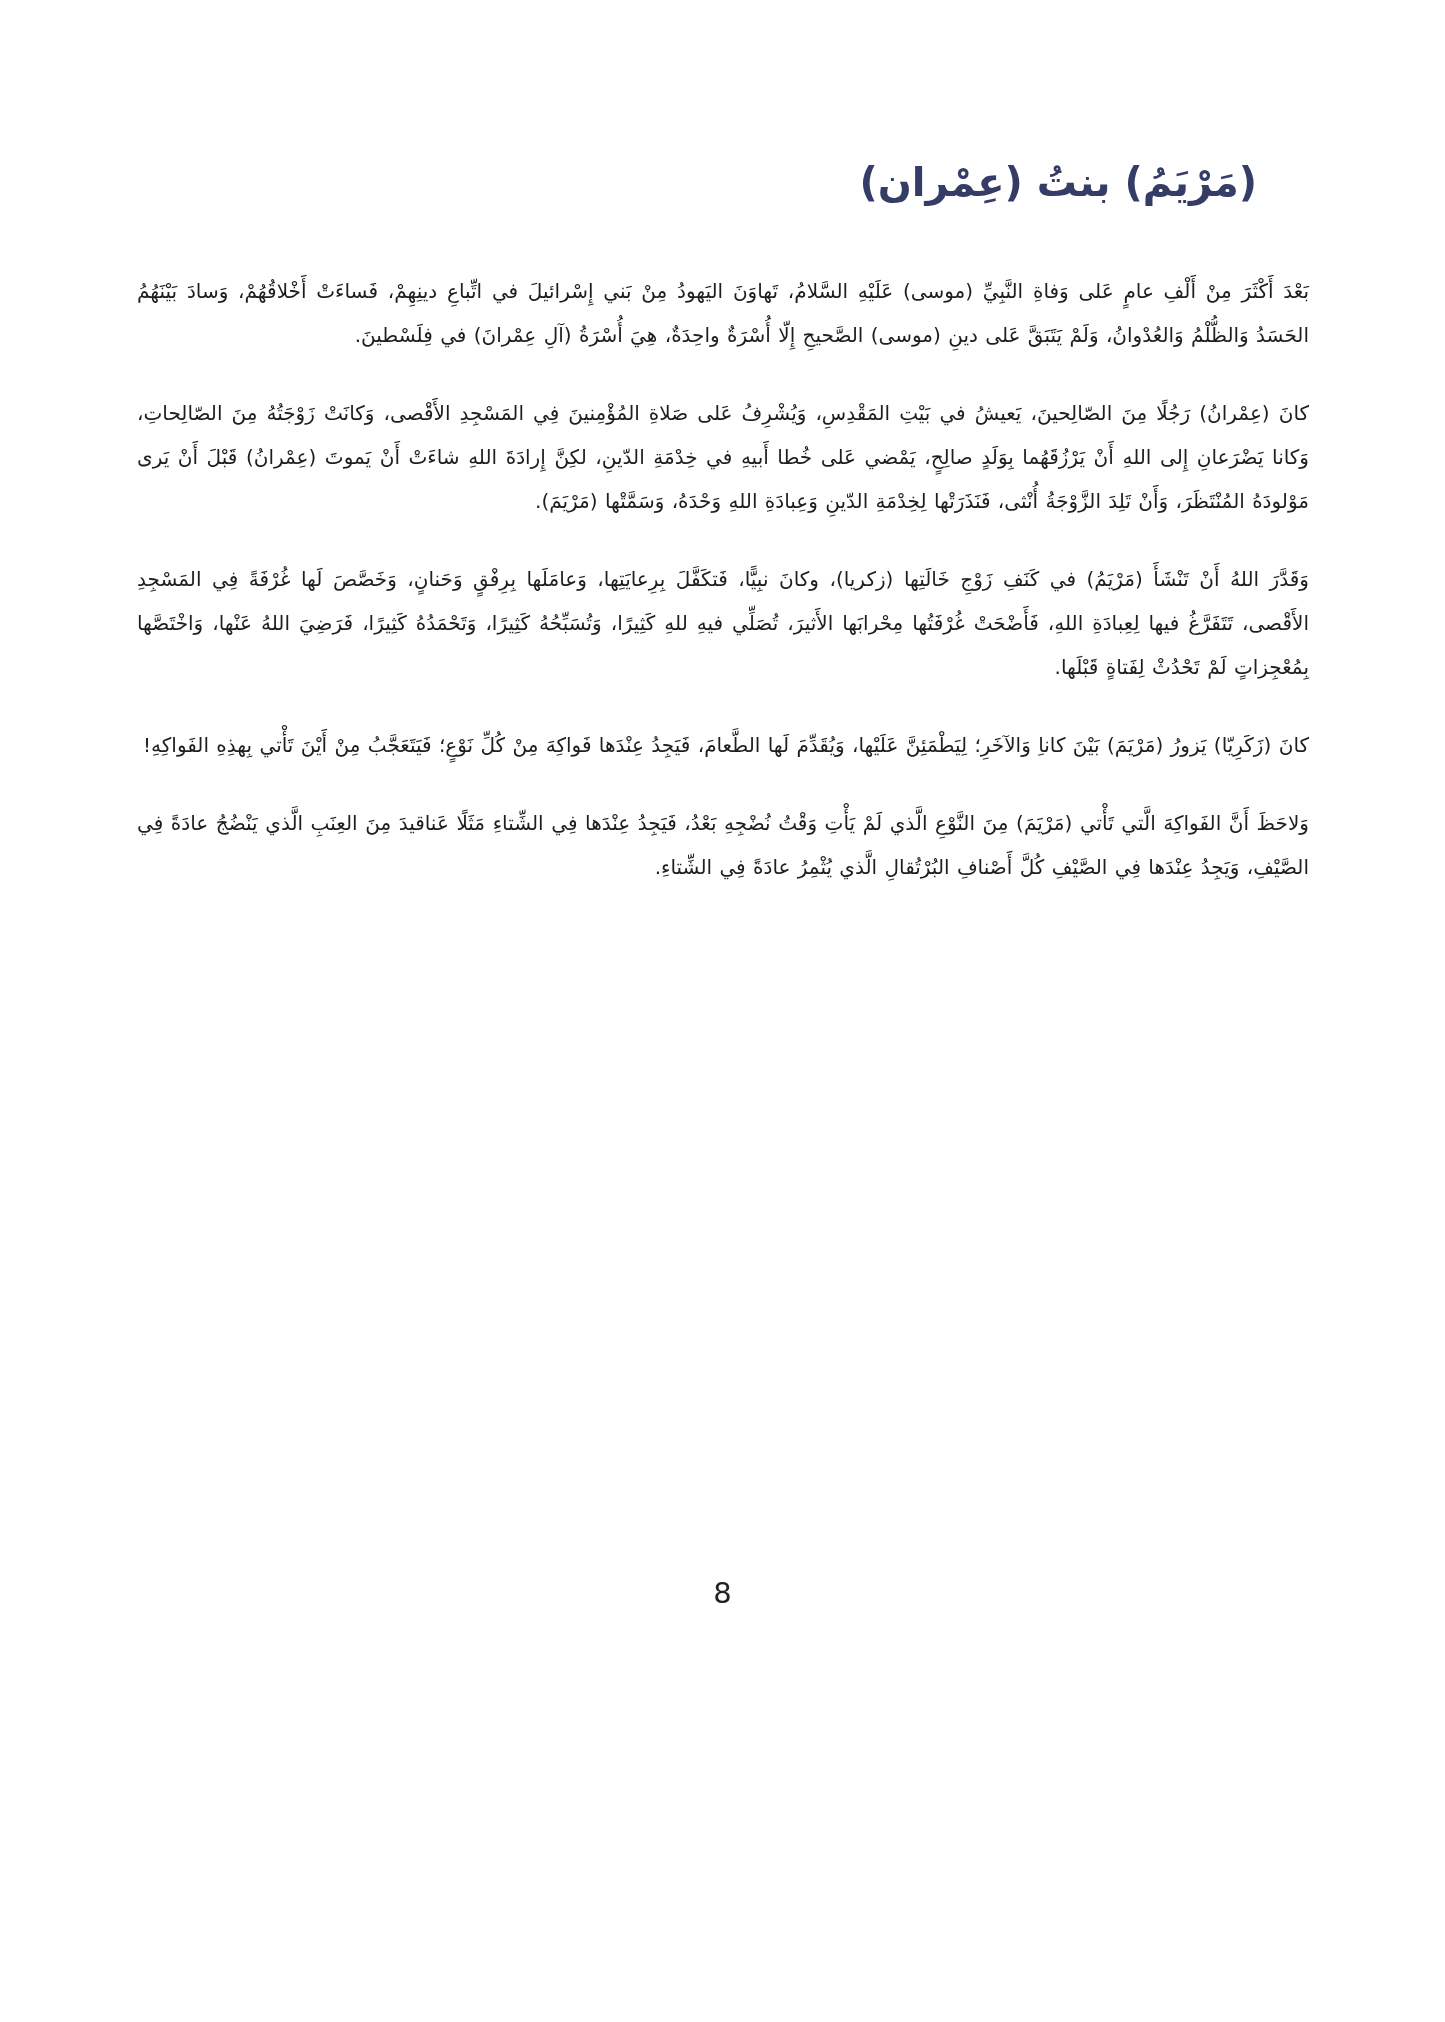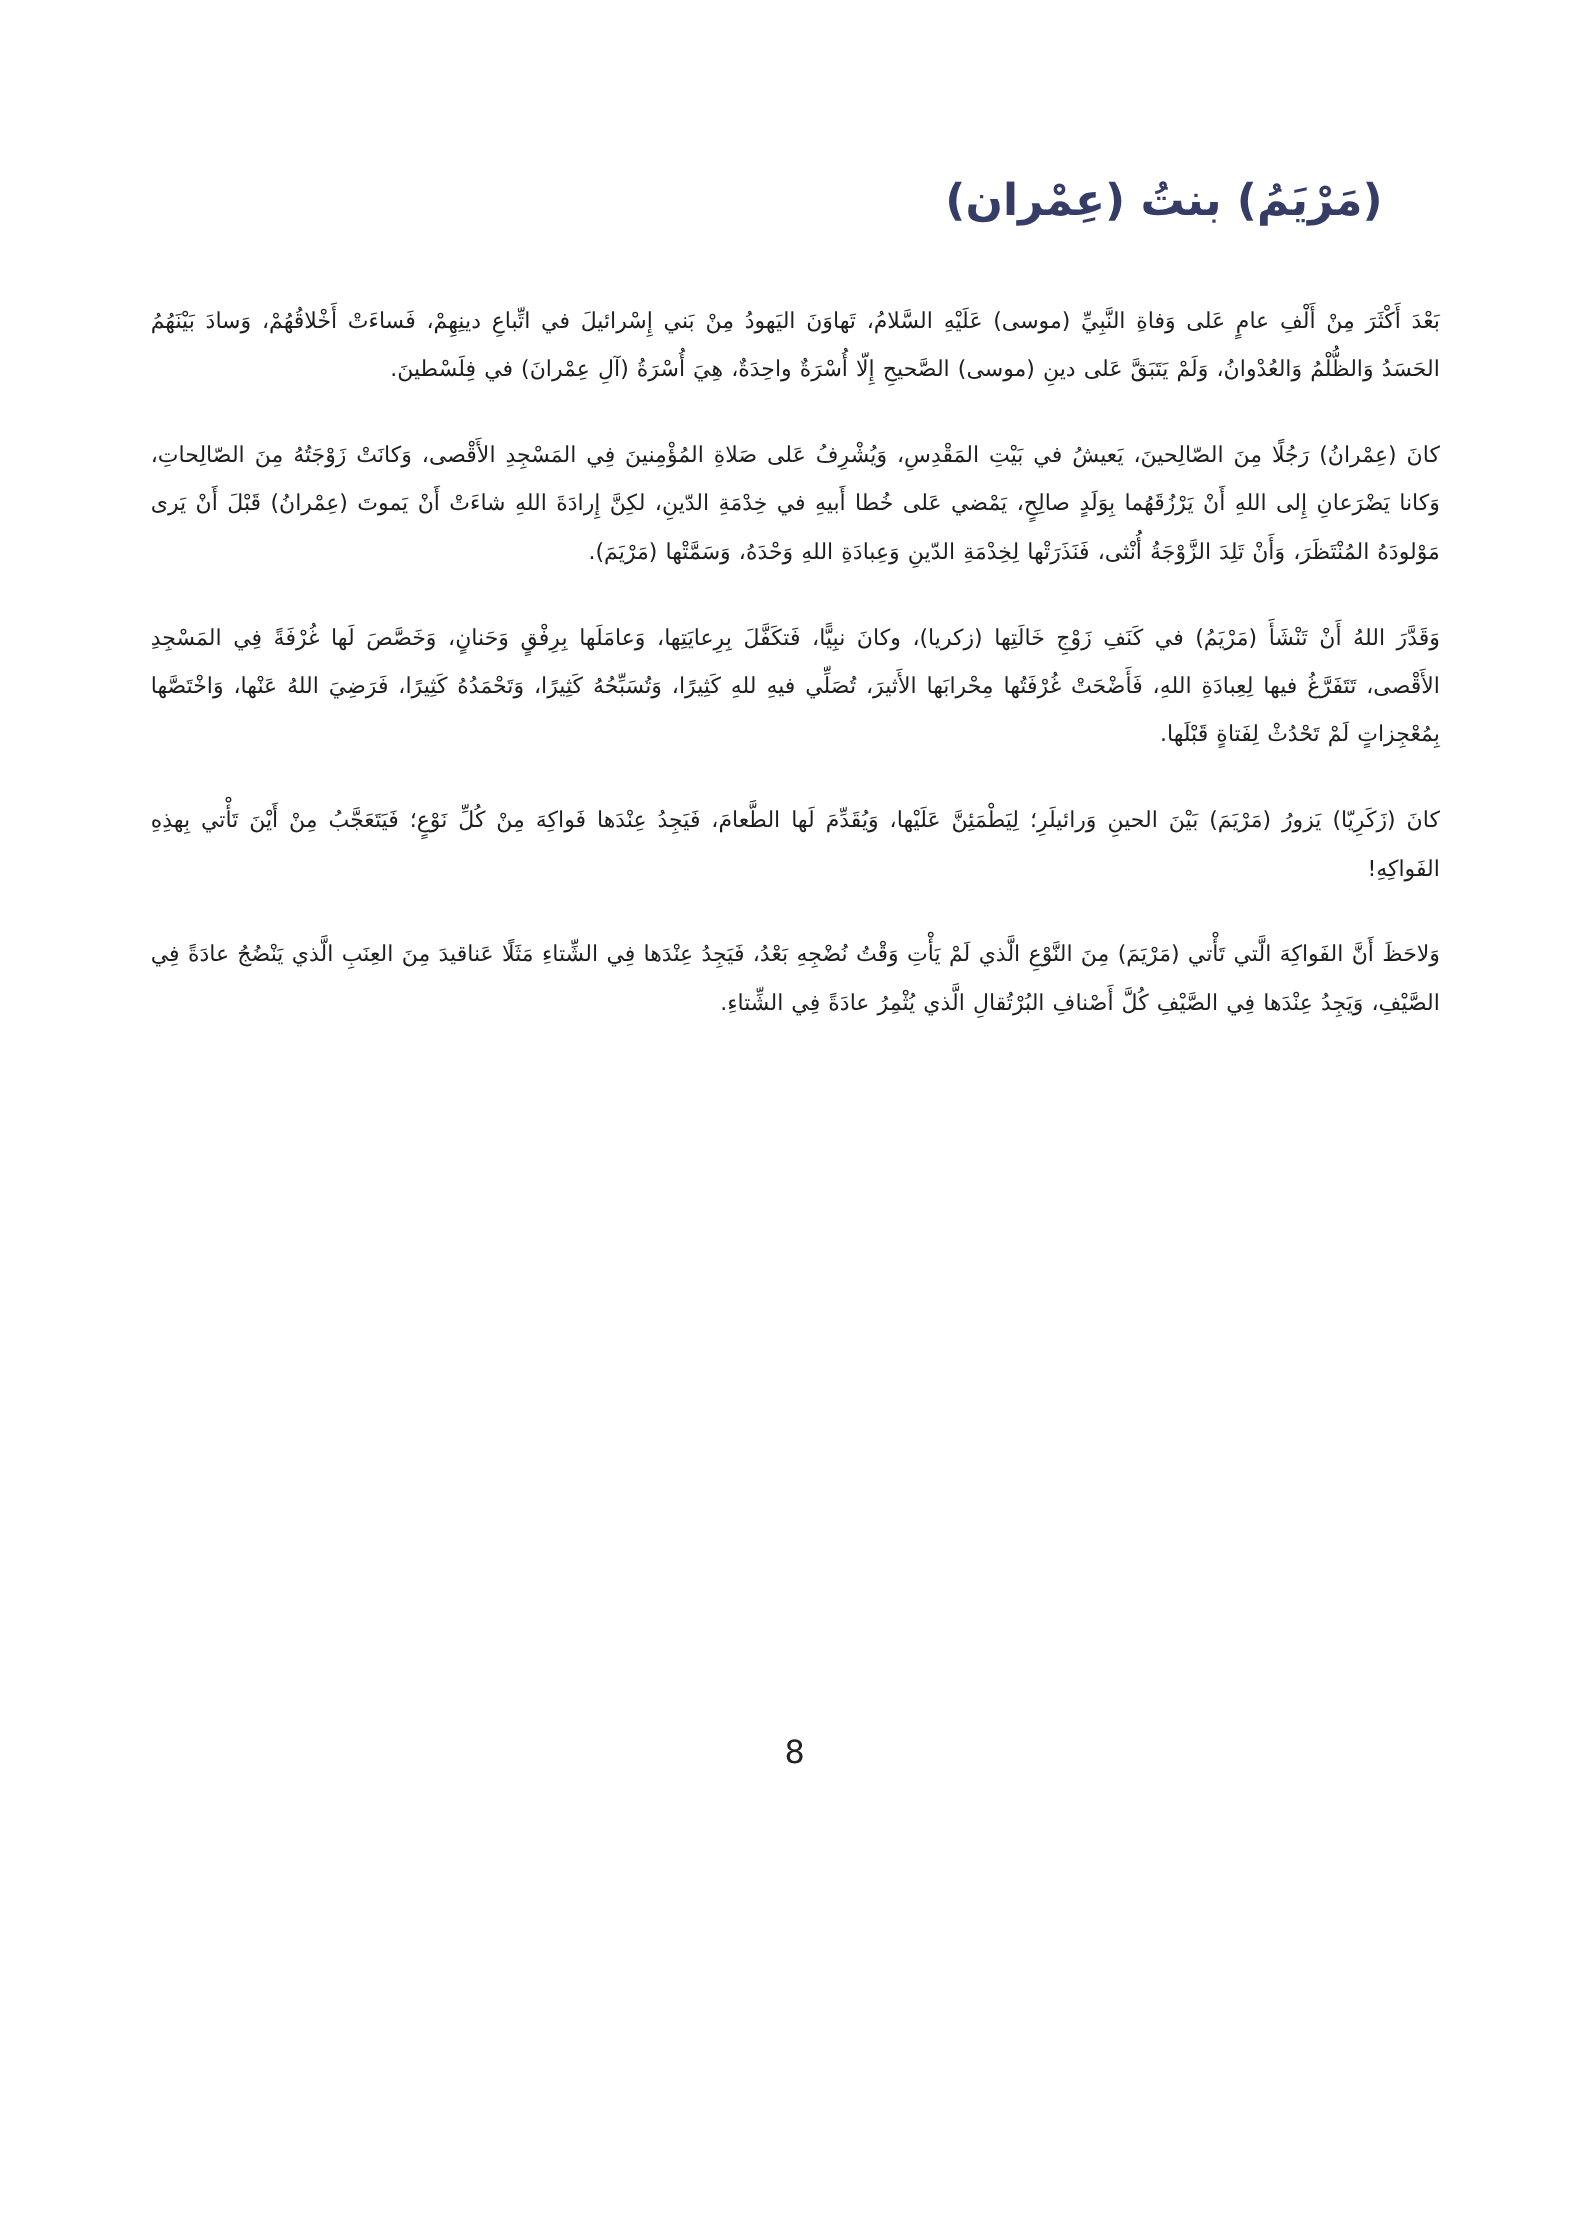--- a/index.html
+++ b/index.html
@@ -57,19 +57,19 @@
 <div class="page">
   <div class="content">
     <h1 class="title">(مَرْيَمُ) بنتُ (عِمْران)</h1>
 
     <p class="para">بَعْدَ أَكْثَرَ مِنْ أَلْفِ عامٍ عَلى وَفاةِ النَّبِيِّ (موسى) عَلَيْهِ السَّلامُ، تَهاوَنَ اليَهودُ مِنْ بَني إِسْرائيلَ في اتِّباعِ دينِهِمْ، فَساءَتْ أَخْلاقُهُمْ، وَسادَ بَيْنَهُمُ الحَسَدُ وَالظُّلْمُ وَالعُدْوانُ، وَلَمْ يَتَبَقَّ عَلى دينِ (موسى) الصَّحيحِ إِلّا أُسْرَةٌ واحِدَةٌ، هِيَ أُسْرَةُ (آلِ عِمْرانَ) في فِلَسْطينَ.</p>
 
     <p class="para">كانَ (عِمْرانُ) رَجُلًا مِنَ الصّالِحينَ، يَعيشُ في بَيْتِ المَقْدِسِ، وَيُشْرِفُ عَلى صَلاةِ المُؤْمِنينَ فِي المَسْجِدِ الأَقْصى، وَكانَتْ زَوْجَتُهُ مِنَ الصّالِحاتِ، وَكانا يَضْرَعانِ إِلى اللهِ أَنْ يَرْزُقَهُما بِوَلَدٍ صالِحٍ، يَمْضي عَلى خُطا أَبيهِ في خِدْمَةِ الدّينِ، لكِنَّ إِرادَةَ اللهِ شاءَتْ أَنْ يَموتَ (عِمْرانُ) قَبْلَ أَنْ يَرى مَوْلودَهُ المُنْتَظَرَ، وَأَنْ تَلِدَ الزَّوْجَةُ أُنْثى، فَنَذَرَتْها لِخِدْمَةِ الدّينِ وَعِبادَةِ اللهِ وَحْدَهُ، وَسَمَّتْها (مَرْيَمَ).</p>
 
     <p class="para">وَقَدَّرَ اللهُ أَنْ تَنْشَأَ (مَرْيَمُ) في كَنَفِ زَوْجِ خَالَتِها (زكريا)، وكانَ نبِيًّا، فَتكَفَّلَ بِرِعايَتِها، وَعامَلَها بِرِفْقٍ وَحَنانٍ، وَخَصَّصَ لَها غُرْفَةً فِي المَسْجِدِ الأَقْصى، تَتَفَرَّغُ فيها لِعِبادَةِ اللهِ، فَأَضْحَتْ غُرْفَتُها مِحْرابَها الأَثيرَ، تُصَلِّي فيهِ للهِ كَثِيرًا، وَتُسَبِّحُهُ كَثِيرًا، وَتَحْمَدُهُ كَثِيرًا، فَرَضِيَ اللهُ عَنْها، وَاخْتَصَّها بِمُعْجِزاتٍ لَمْ تَحْدُثْ لِفَتاةٍ قَبْلَها.</p>
 
-    <p class="para">كانَ (زَكَرِيّا) يَزورُ (مَرْيَمَ) بَيْنَ الحينِ وَرائيلَرِ؛ لِيَطْمَئِنَّ عَلَيْها، وَيُقَدِّمَ لَها الطَّعامَ، فَيَجِدُ عِنْدَها فَواكِهَ مِنْ كُلِّ نَوْعٍ؛ فَيَتَعَجَّبُ مِنْ أَيْنَ تَأْتي بِهذِهِ الفَواكِهِ!</p>
+    <p class="para">كانَ (زَكَرِيّا) يَزورُ (مَرْيَمَ) بَيْنَ كاناِ وَالآخَرِ؛ لِيَطْمَئِنَّ عَلَيْها، وَيُقَدِّمَ لَها الطَّعامَ، فَيَجِدُ عِنْدَها فَواكِهَ مِنْ كُلِّ نَوْعٍ؛ فَيَتَعَجَّبُ مِنْ أَيْنَ تَأْتي بِهذِهِ الفَواكِهِ!</p>
 
     <p class="para">وَلاحَظَ أَنَّ الفَواكِهَ الَّتي تَأْتي (مَرْيَمَ) مِنَ النَّوْعِ الَّذي لَمْ يَأْتِ وَقْتُ نُضْجِهِ بَعْدُ، فَيَجِدُ عِنْدَها فِي الشِّتاءِ مَثَلًا عَناقيدَ مِنَ العِنَبِ الَّذي يَنْضُجُ عادَةً فِي الصَّيْفِ، وَيَجِدُ عِنْدَها فِي الصَّيْفِ كُلَّ أَصْنافِ البُرْتُقالِ الَّذي يُثْمِرُ عادَةً فِي الشِّتاءِ.</p>
   </div>
 
   <div class="page-number">8</div>
 </div>
 
 </body></html>

